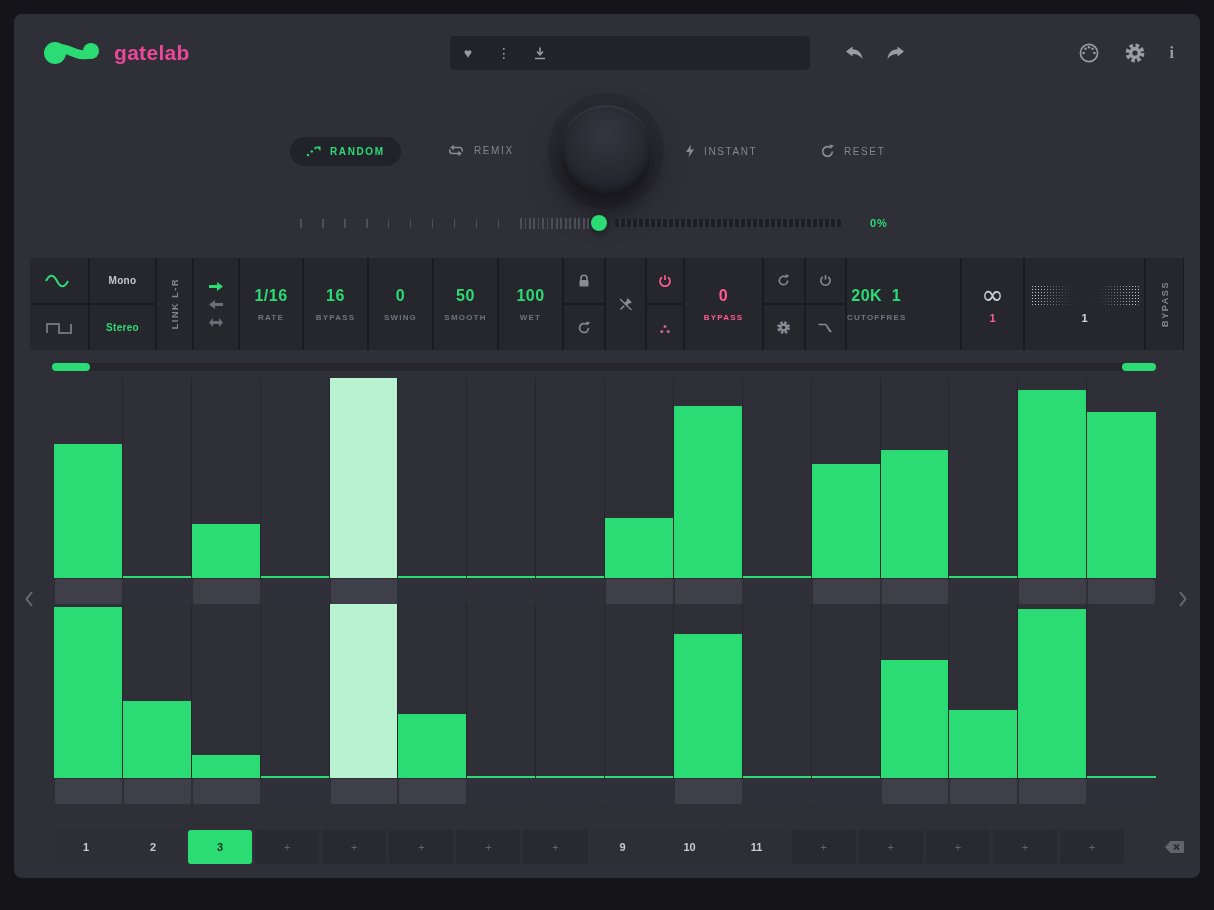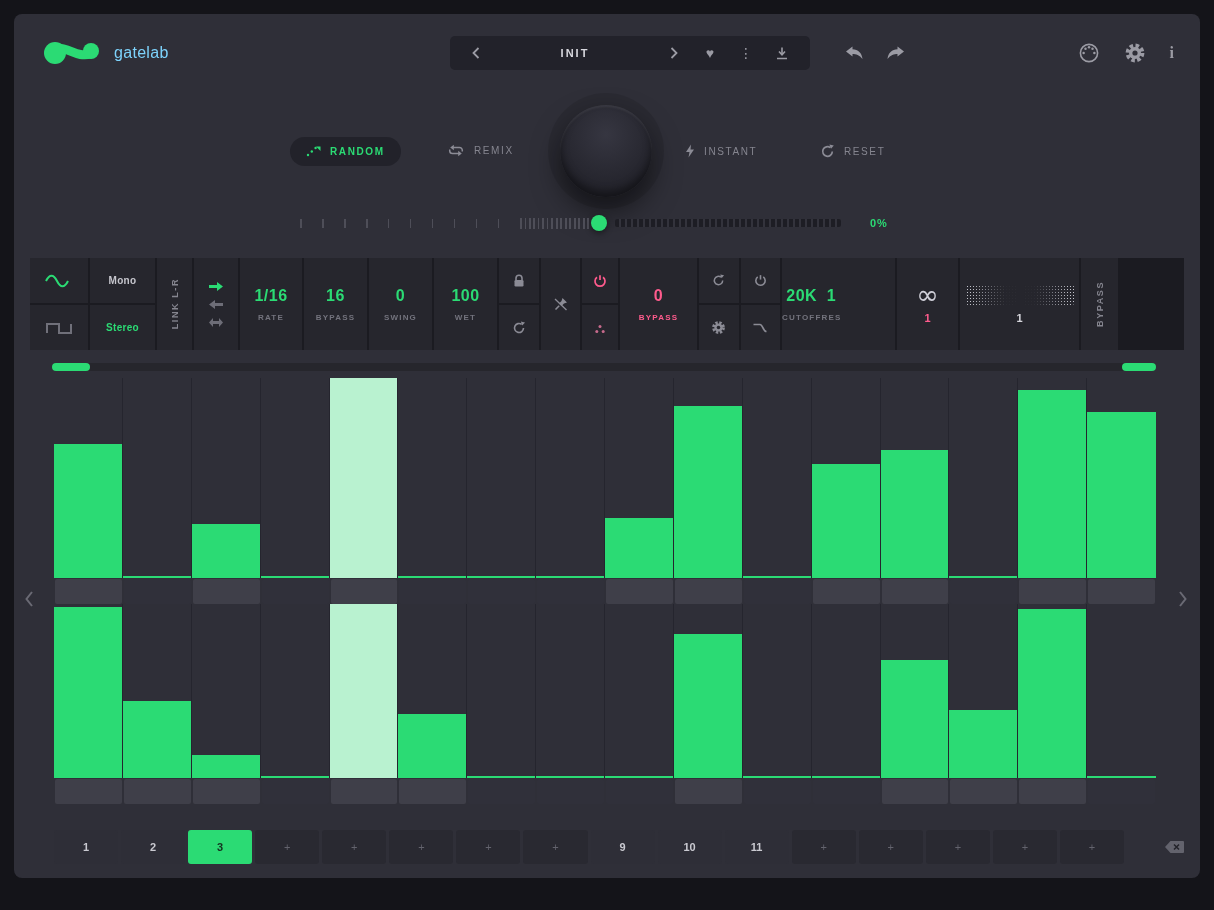--- a/index.html
+++ b/index.html
@@ -14,21 +14,21 @@
     --label:#73737d;
   }
   *{margin:0;padding:0;box-sizing:border-box}
   html,body{width:1214px;height:910px;background:#141419;font-family:"Liberation Sans","DejaVu Sans",sans-serif;overflow:hidden}
   button{background:none;border:none;padding:0;cursor:pointer;font-family:inherit}
   svg{display:block}
   .stage{position:absolute;left:14px;top:14px;width:1186px;height:864px;background:var(--panel);border-radius:8px;overflow:hidden}
 
   
   .brand{position:absolute;left:28px;top:24px;display:flex;align-items:center;gap:10px}
-  .app-title{font-size:16px;color:#7dd3fc;font-weight:400;letter-spacing:.3px}
+  .app-title{font-size:21px;color:#ec4899;font-weight:700;letter-spacing:.3px}
   .transport{position:absolute;left:274px;top:19px;width:142px;height:40px;background:var(--pill);border-radius:20px;display:flex;align-items:center;gap:11px;padding:0 12px 0 7px}
   .stop-btn{width:27px;height:27px;border-radius:8px;background:var(--accent);display:flex;align-items:center;justify-content:center}
   .stop-square{width:9px;height:9px;background:#173524;border-radius:1.5px}
   .bpm{font-size:15px;font-weight:bold;color:var(--txt);letter-spacing:.5px}
   .sync{font-size:9px;font-weight:bold;color:#7e7e89;letter-spacing:1.2px}
   .preset-bar{position:absolute;left:436px;top:22px;width:360px;height:34px;background:var(--pill);border-radius:5px;display:flex;align-items:center}
   .preset-left{display:flex;align-items:center;width:242px}
   .preset-left .icon-btn:first-child{margin-left:8px}
   .preset-name{flex:1;text-align:center;font-size:11px;font-weight:bold;color:#d8d8de;letter-spacing:2px}
   .preset-actions{display:flex;align-items:center}
@@ -124,33 +124,20 @@
     <svg width="62" height="30" viewBox="0 0 62 30">
       <path d="M13 10 C 28 9, 34 20, 49 16" stroke="#2bdb74" stroke-width="9" fill="none" stroke-linecap="round"></path>
       <circle cx="13" cy="15" r="11" fill="#2bdb74"></circle>
       <circle cx="49" cy="13" r="8" fill="#2bdb74"></circle>
     </svg>
     <span class="app-title">gatelab</span>
   </div>
 
 
   <div class="preset-bar">
-    <div class="preset-left">
-      <button class="icon-btn">
-        <svg width="8" height="12" viewBox="0 0 8 12">
-            <path d="M6.5 1 L1.5 6 L6.5 11" fill="none" stroke="#9b9ba4" stroke-width="1.8"></path>
-          </svg>
-      </button>
-      <span class="preset-name">INIT</span>
-      <button class="icon-btn">
-        <svg width="8" height="12" viewBox="0 0 8 12" style="transform:scaleX(-1)">
-            <path d="M6.5 1 L1.5 6 L6.5 11" fill="none" stroke="#9b9ba4" stroke-width="1.8"></path>
-          </svg>
-      </button>
-    </div>
     <div class="preset-actions">
       <button class="icon-btn">
           <span class="glyph">♥</span>
         </button>
       <button class="icon-btn">
           <span class="glyph">⋮</span>
         </button>
       <button class="icon-btn">
         <svg width="14" height="14" viewBox="0 0 14 14">
           <path d="M7 1.5 V8" stroke="#9b9ba4" stroke-width="1.6"></path>
@@ -282,20 +269,24 @@
       <span class="v">1/16</span>
       <span class="l">RATE</span>
     </button>
     <button class="tb tb-val" style="width:63px">
       <span class="v">16</span>
       <span class="l">BYPASS</span>
     </button>
     <button class="tb tb-val" style="width:63px">
       <span class="v">0</span>
       <span class="l">SWING</span>
+    </button>
+    <button class="tb tb-val" style="width:63px">
+      <span class="v">50</span>
+      <span class="l">SMOOTH</span>
     </button>
     <button class="tb tb-val" style="width:63px">
       <span class="v">100</span>
       <span class="l">WET</span>
     </button>
 
     <div class="tb-stack" style="width:40px">
       <button>
         <svg width="12" height="14" viewBox="0 0 12 14">
           <path d="M3 6 V4.2 a3 3 0 0 1 6 0 V6" fill="none" stroke="#8b8b95" stroke-width="1.6"></path>

